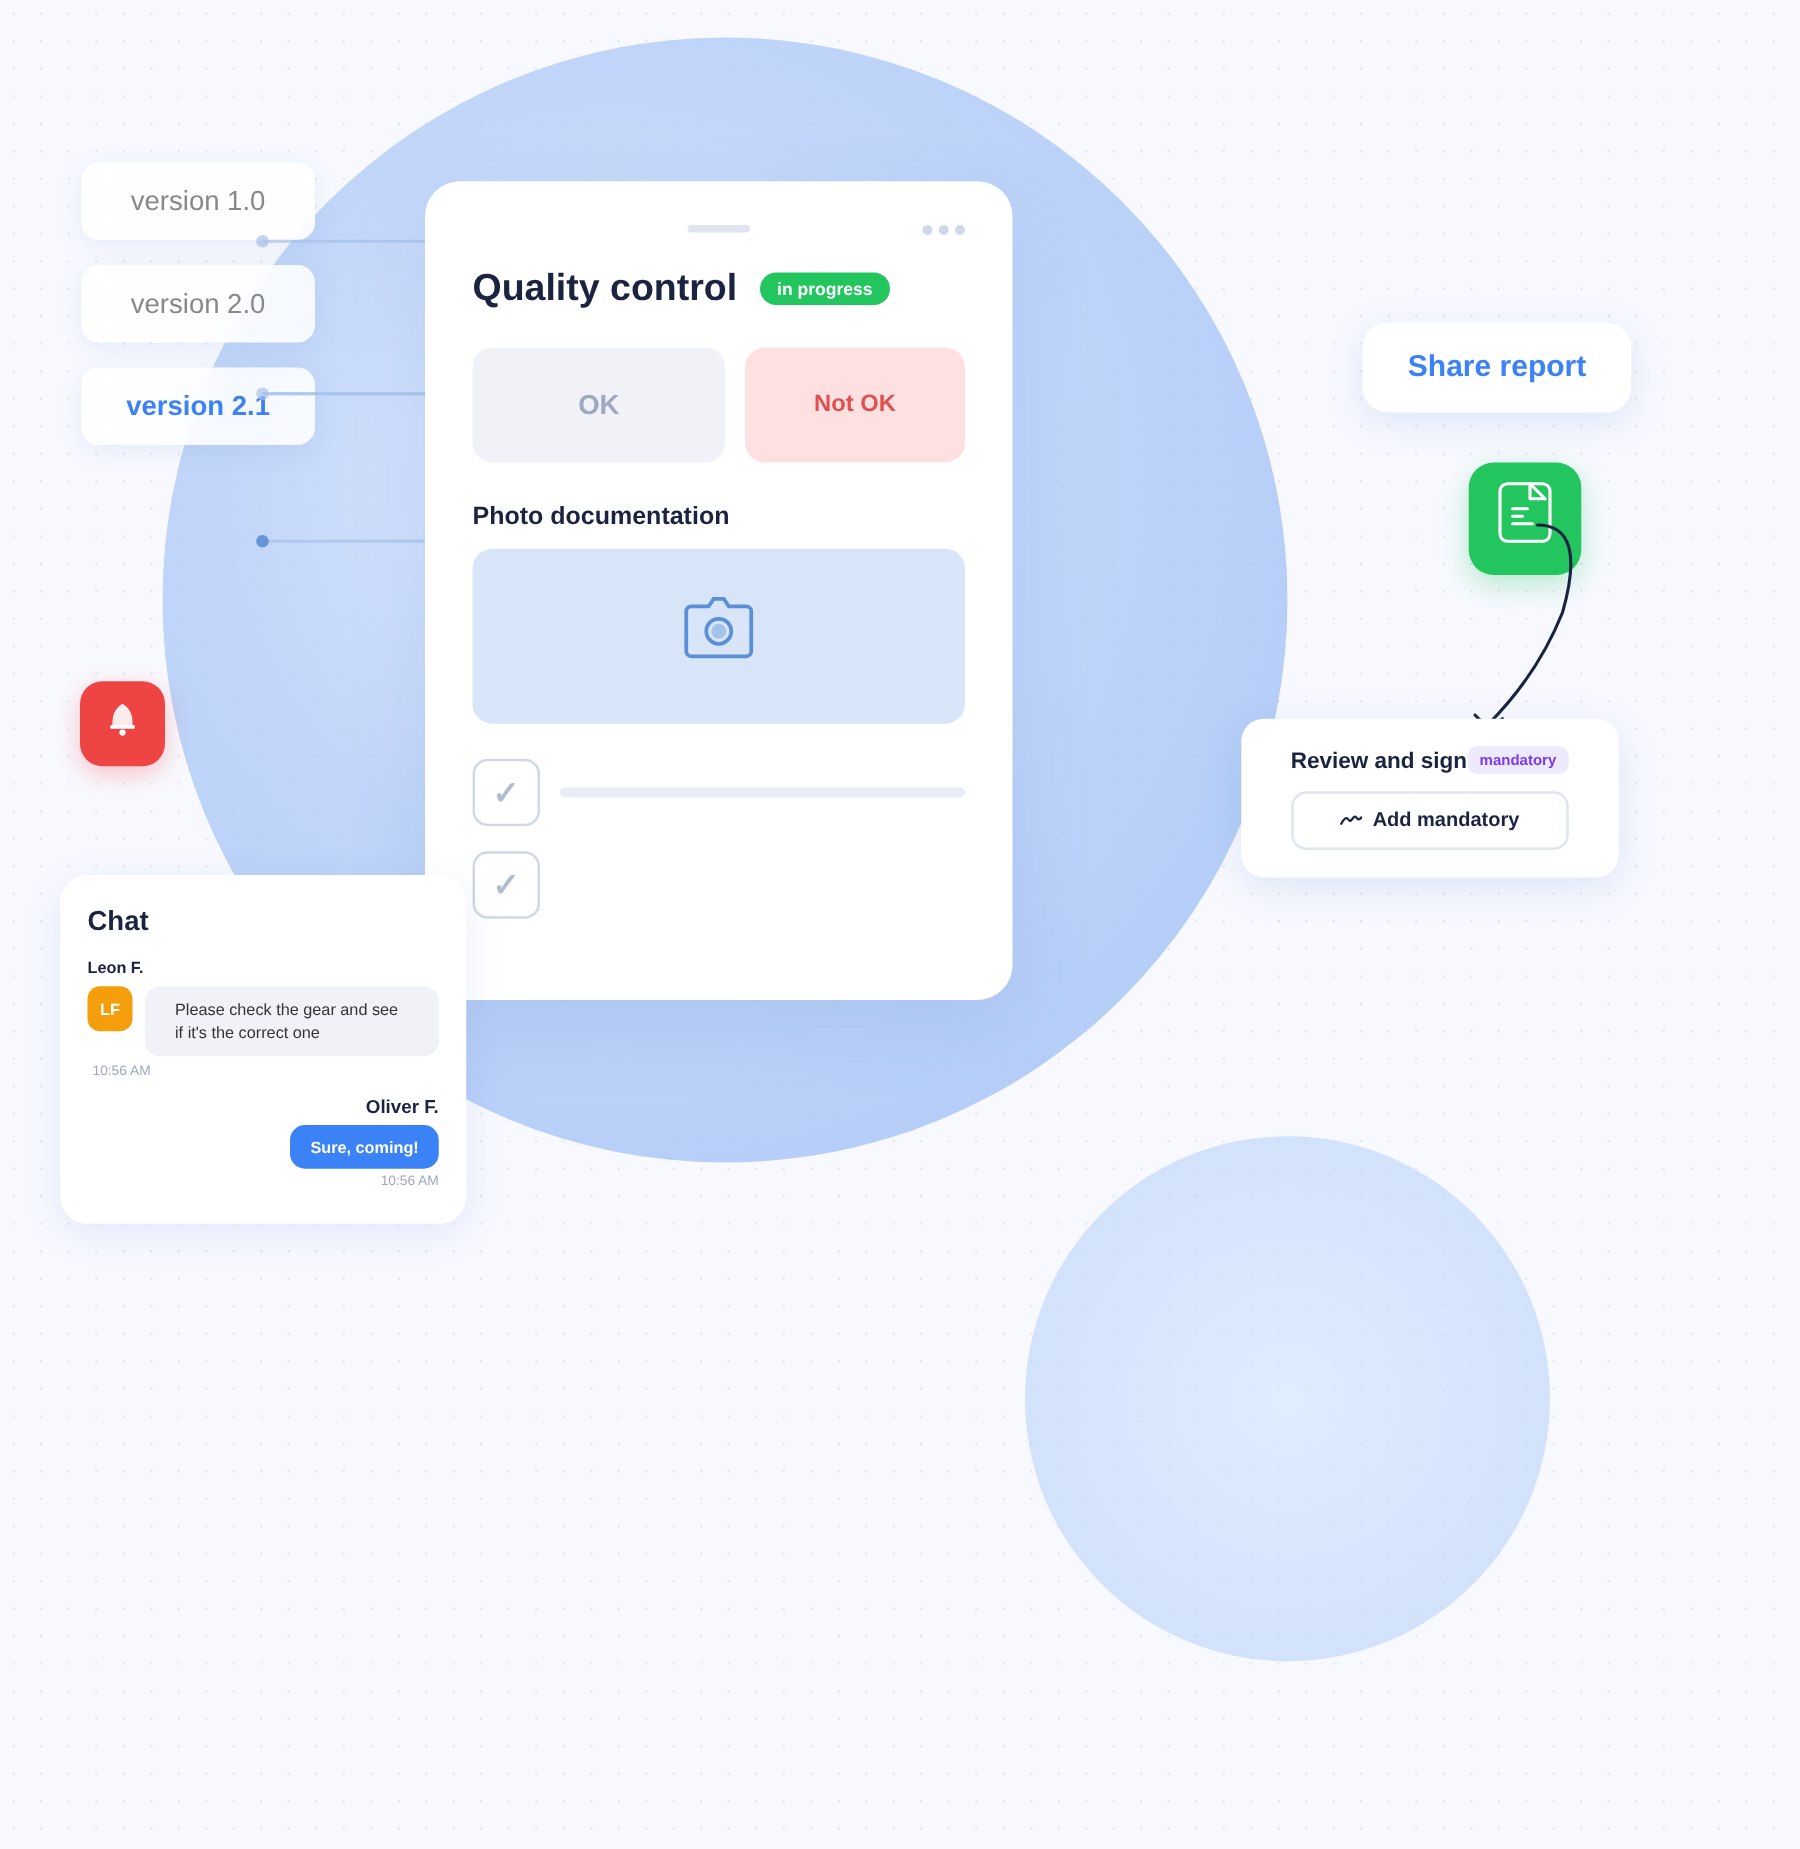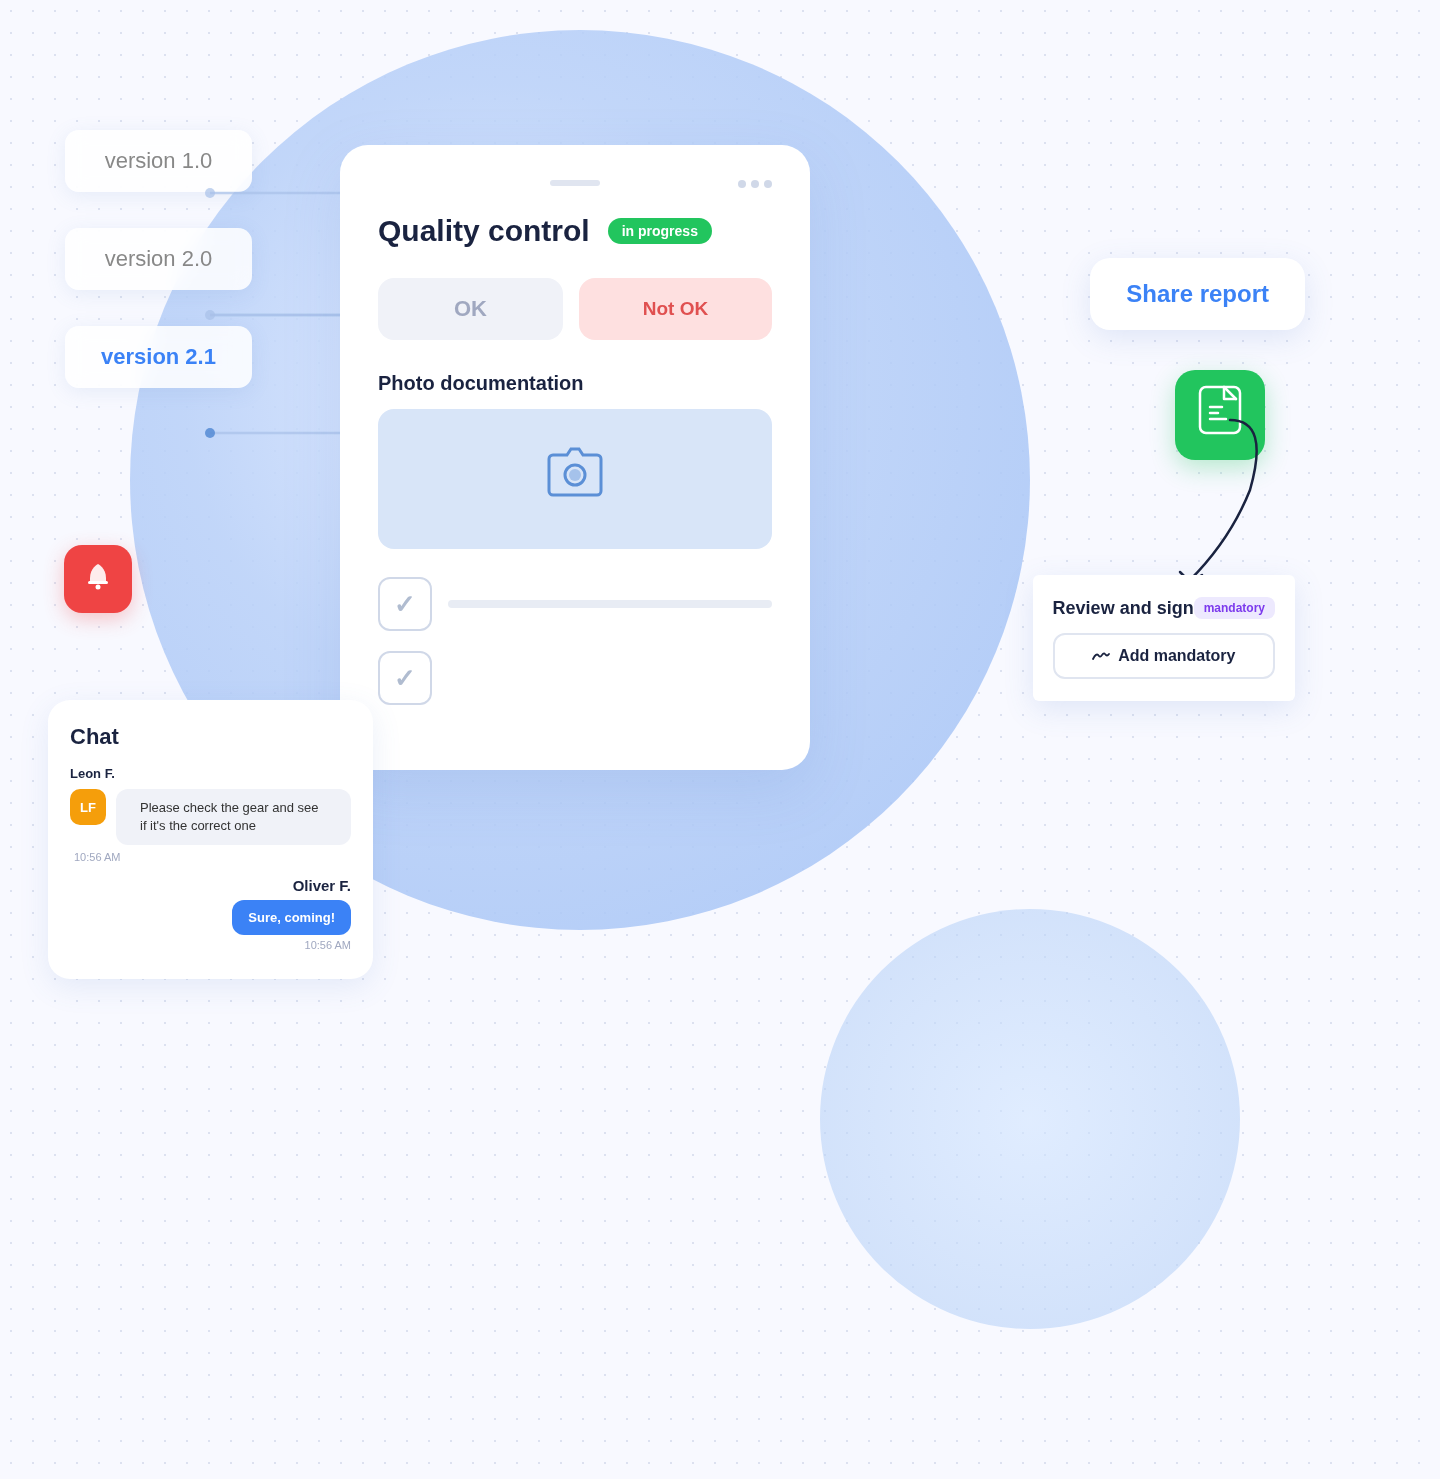--- a/index.html
+++ b/index.html
@@ -45,21 +45,21 @@
       opacity: 0.6;
     }
 
     
     .version-cards {
       position: absolute;
       left: 65px;
       top: 130px;
       display: flex;
       flex-direction: column;
-      gap: 36px;
+      gap: 20px;
     }
 
     .version-card {
       background: rgba(255,255,255,0.85);
       border-radius: 14px;
       padding: 18px 36px;
       font-size: 22px;
       color: #888;
       font-weight: 500;
       box-shadow: 0 4px 20px rgba(100,140,200,0.12);
@@ -140,21 +140,21 @@
     }
 
     .action-buttons {
       display: flex;
       gap: 16px;
       margin-bottom: 32px;
     }
 
     .btn-ok {
       flex: 1;
-      padding: 16px;
+      padding: 33px;
       background: #f0f2f8;
       border: none;
       border-radius: 16px;
       font-size: 22px;
       color: #a0a8c0;
       font-weight: 600;
       cursor: pointer;
     }
 
     .btn-not-ok {
@@ -277,22 +277,22 @@
       top: 410px;
       pointer-events: none;
     }
 
     
     .review-card {
       position: absolute;
       right: 145px;
       top: 575px;
       background: white;
-      border-radius: 6px;
-      padding: 22px 20px;
+      border-radius: 18px;
+      padding: 22px 40px;
       box-shadow: 0 8px 30px rgba(80, 120, 200, 0.15);
       min-width: 260px;
     }
 
     .review-header {
       display: flex;
       align-items: center;
       justify-content: space-between;
       margin-bottom: 14px;
     }

